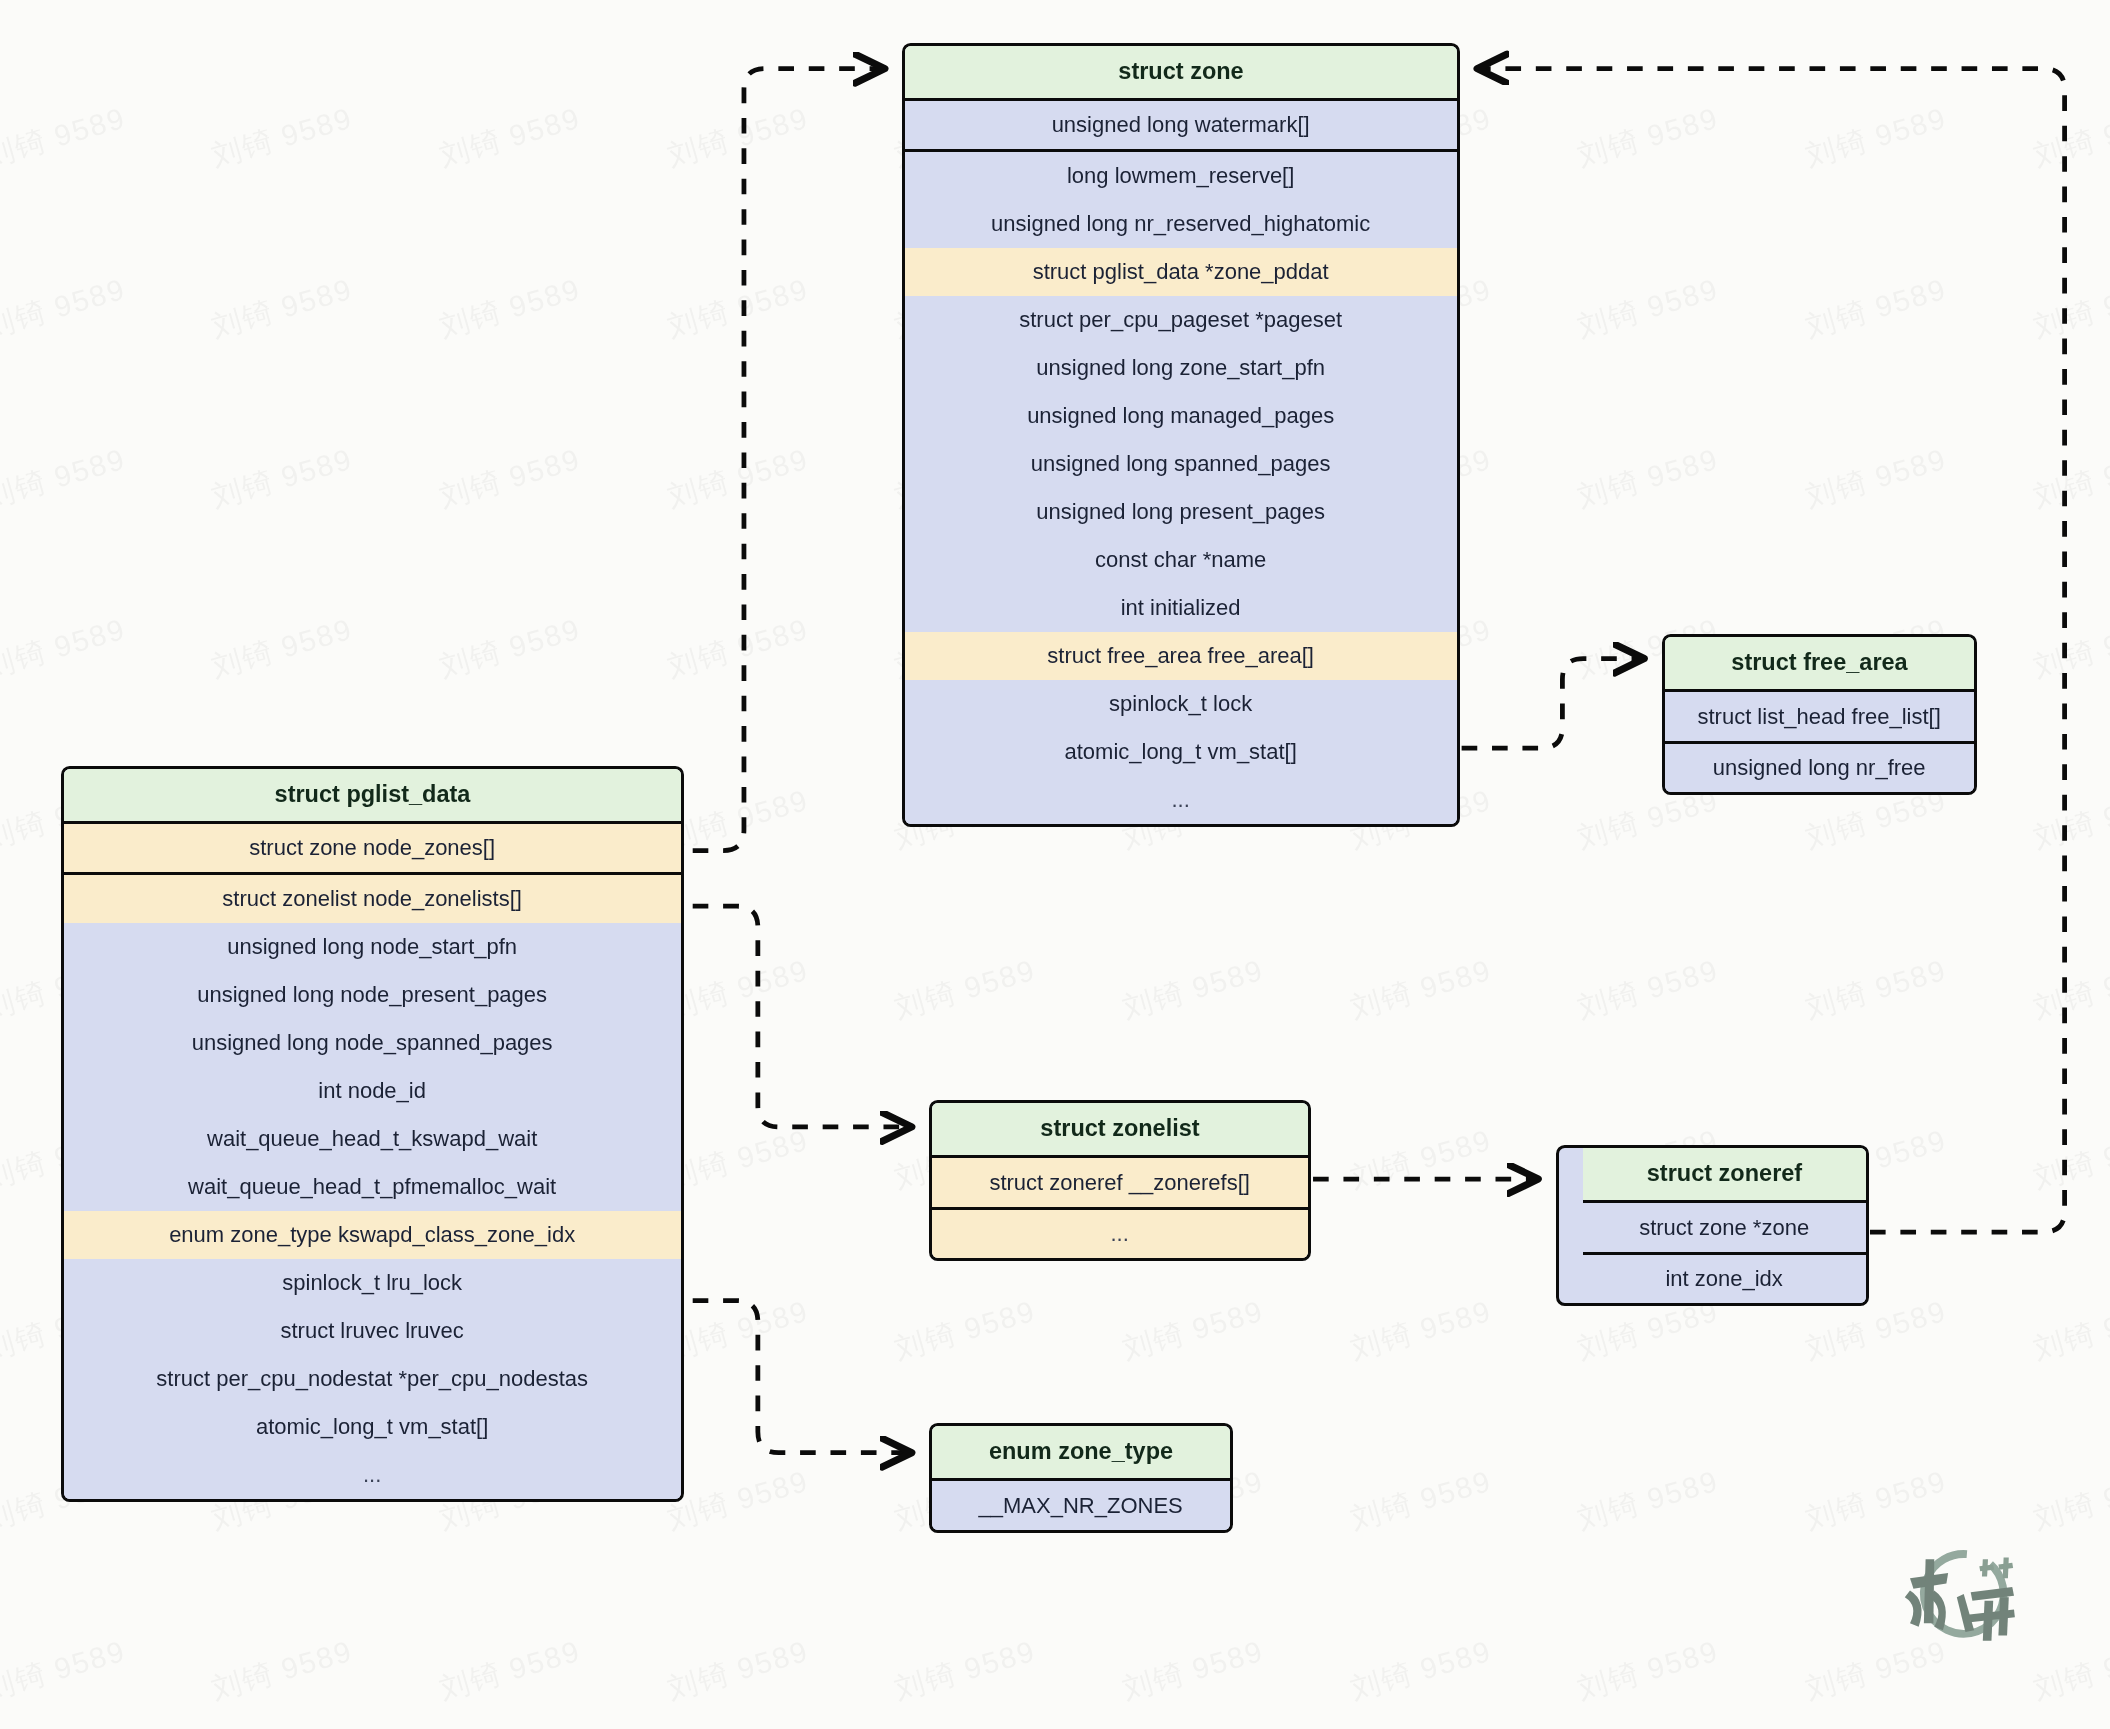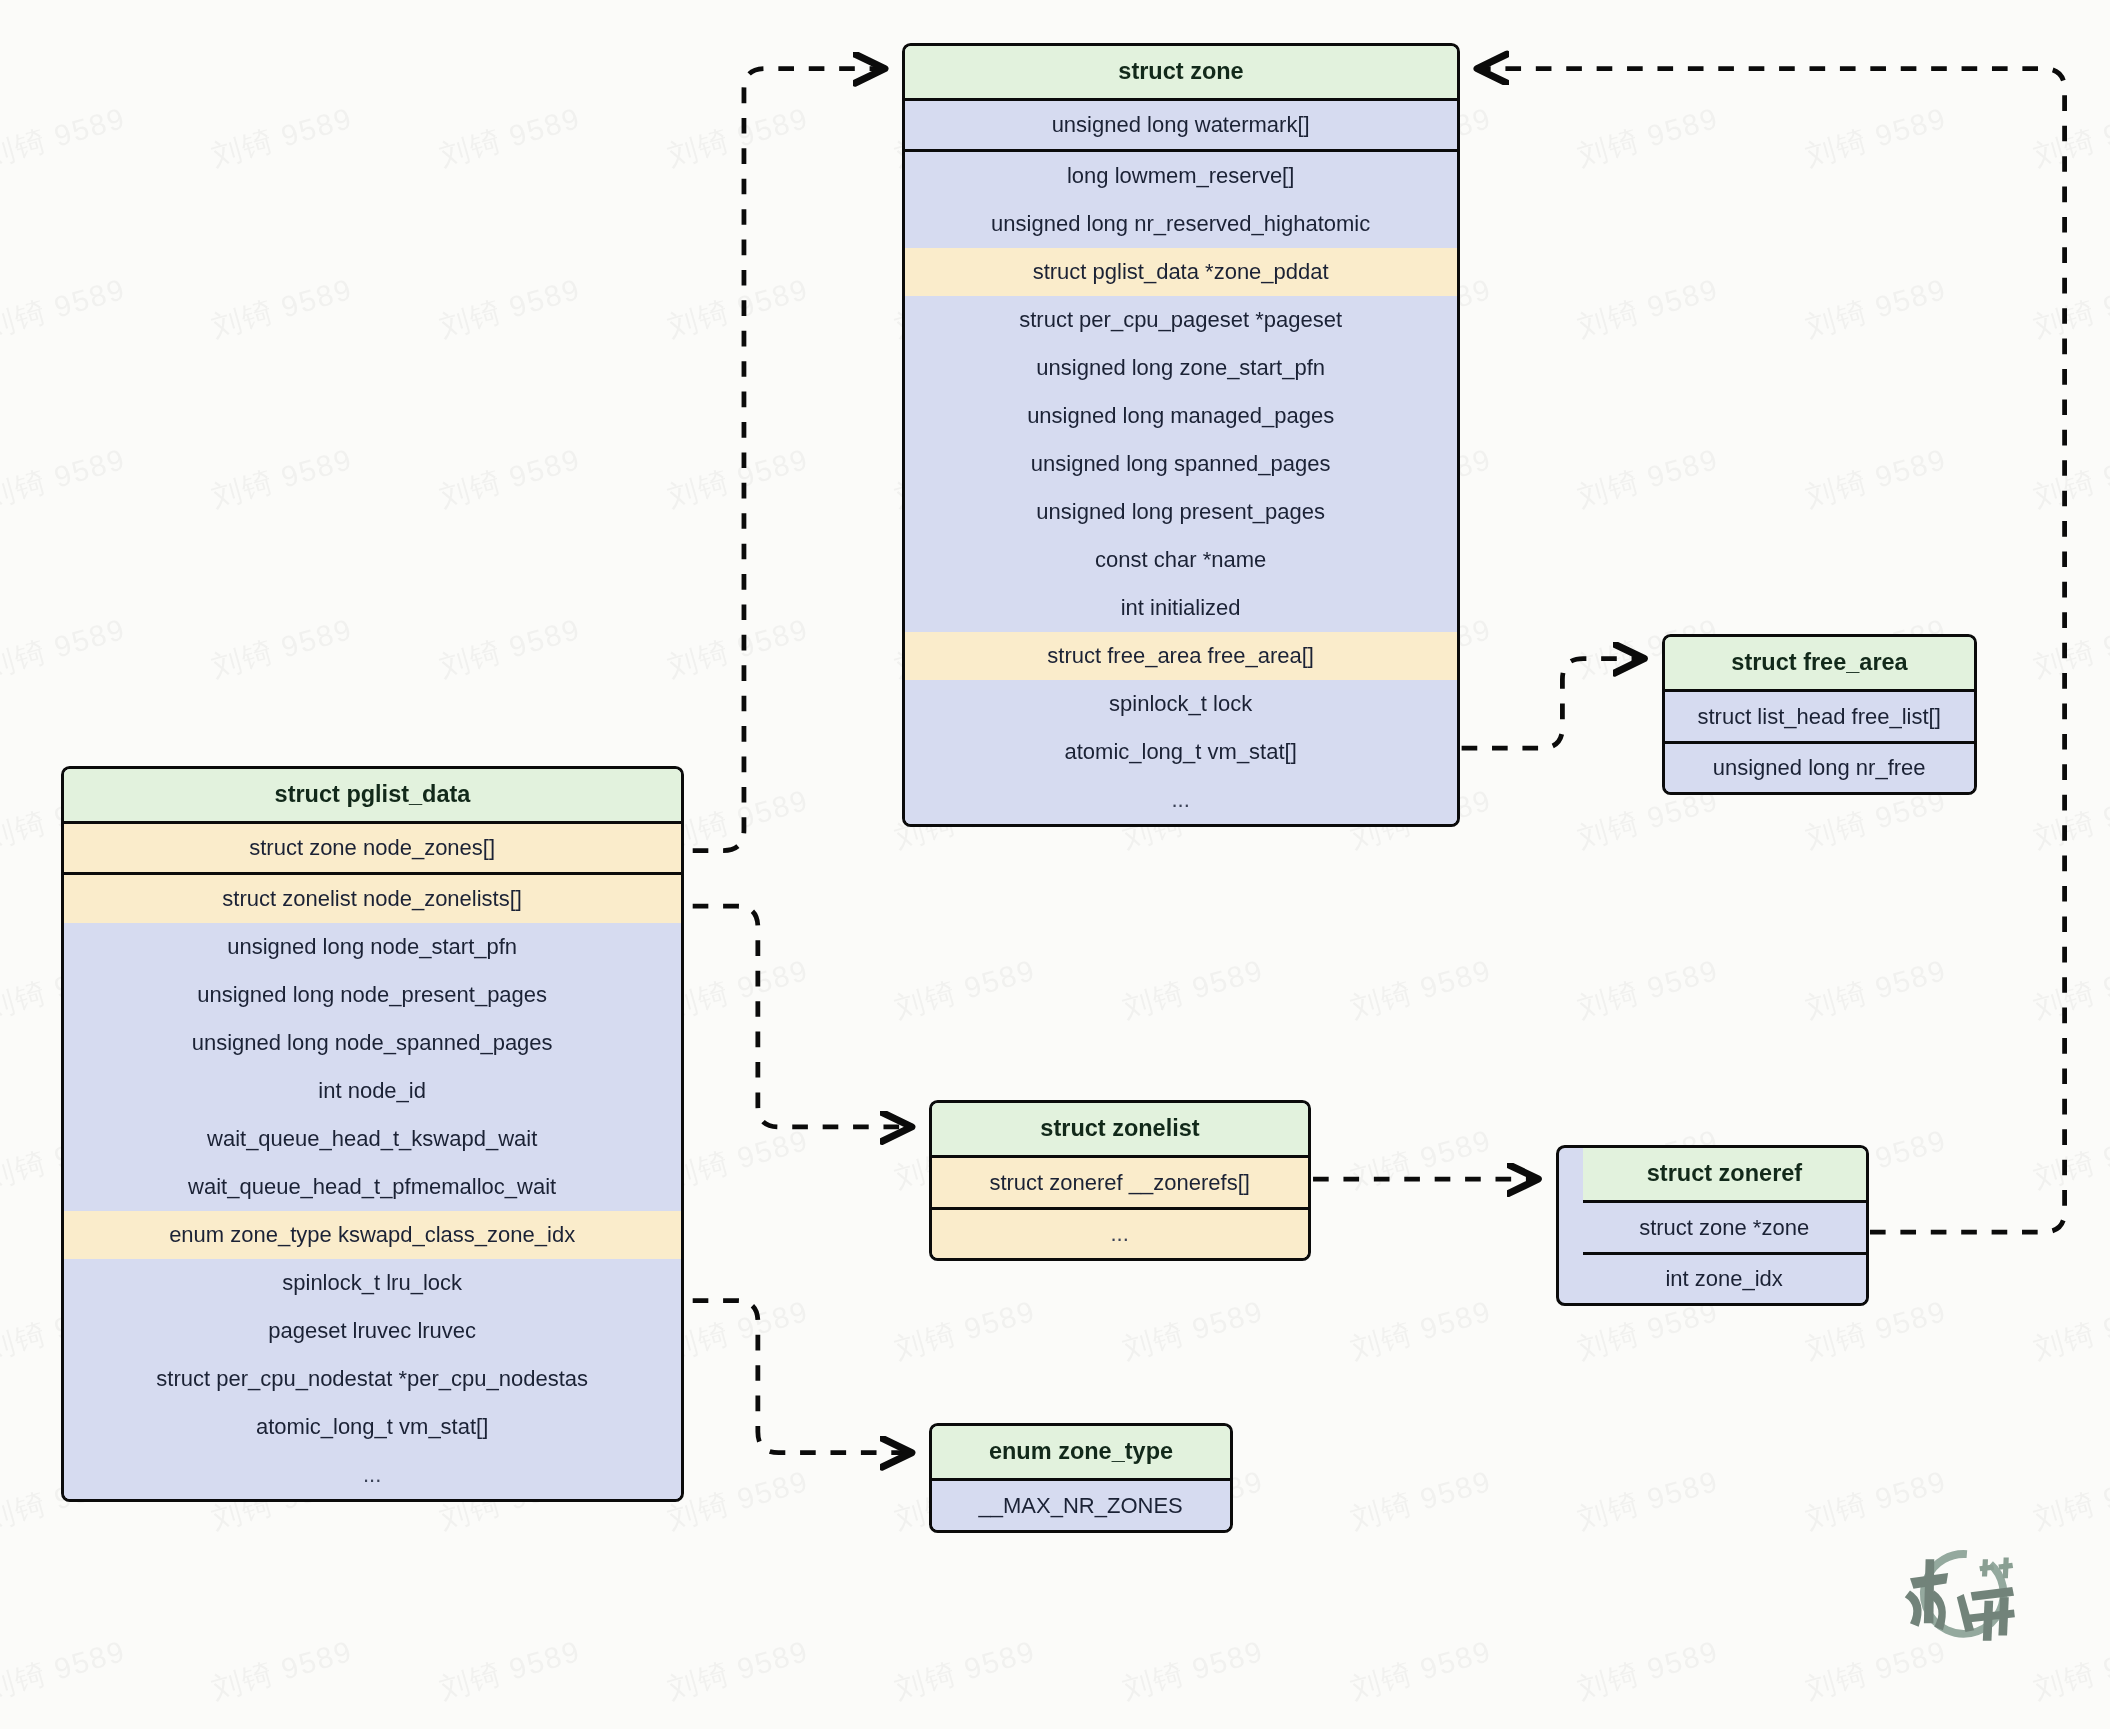--- a/index.html
+++ b/index.html
@@ -264,21 +264,21 @@
       <div class="row first hl">struct zone node_zones[]</div>
       <div class="row hl">struct zonelist node_zonelists[]</div>
       <div class="row">unsigned long node_start_pfn</div>
       <div class="row">unsigned long node_present_pages</div>
       <div class="row">unsigned long node_spanned_pages</div>
       <div class="row">int node_id</div>
       <div class="row">wait_queue_head_t_kswapd_wait</div>
       <div class="row">wait_queue_head_t_pfmemalloc_wait</div>
       <div class="row hl">enum zone_type kswapd_class_zone_idx</div>
       <div class="row">spinlock_t lru_lock</div>
-      <div class="row">pageset lruvec lruvec</div>
+      <div class="row">struct lruvec lruvec</div>
       <div class="row">struct per_cpu_nodestat *per_cpu_nodestas</div>
       <div class="row">atomic_long_t vm_stat[]</div>
       <div class="row dots">...</div>
     </div>
   </div>
 
   <div class="node" id="node-freearea">
     <div class="node-title">struct free_area</div>
     <div class="rows">
       <div class="row first">struct list_head free_list[]</div>

